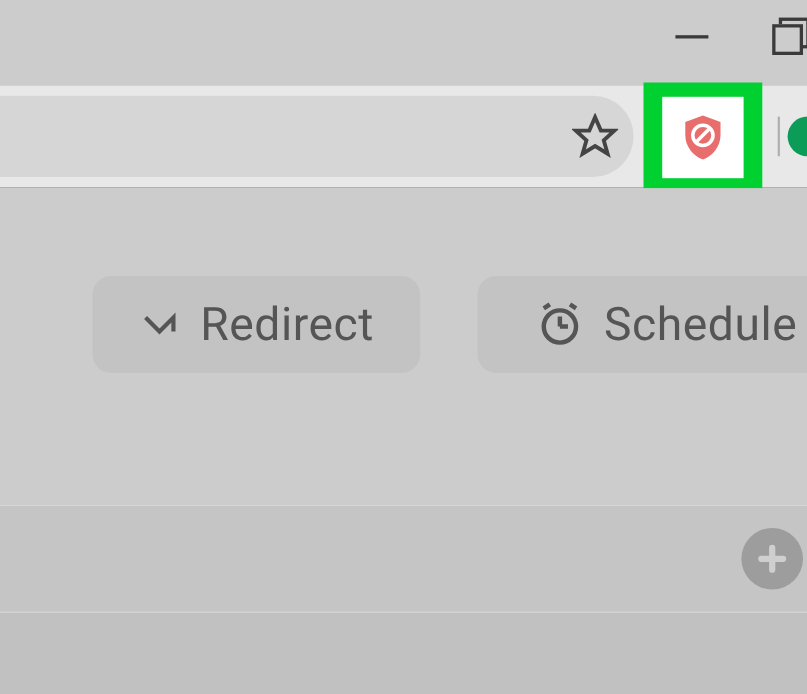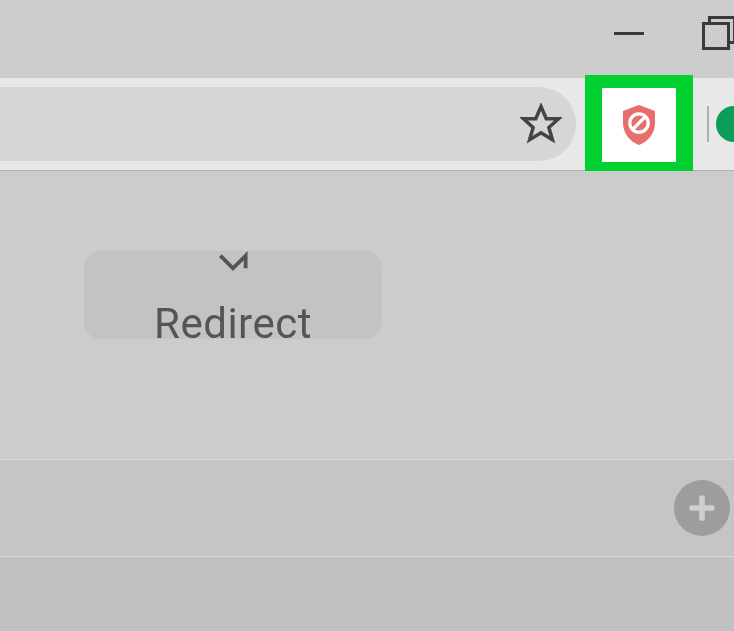--- a/index.html
+++ b/index.html
@@ -146,21 +146,20 @@
       display: flex;
       align-items: center;
       justify-content: center;
       gap: 18px;
       padding: 0 44px;
       min-width: 298px;
       color: #555;
       font-size: 42px;
       font-weight: 400;
       letter-spacing: 0.5px;
-      flex-direction: column;
     }
     .action-pill.cut {
       min-width: 300px;
       padding-right: 0;
       border-radius: 17px 0 0 17px;
     }
     .action-pill svg { flex: 0 0 auto; }
     
     
     .strip {
@@ -222,20 +221,30 @@
 </div>
 
 <div class="content">
   <div class="pill-row">
     <div class="action-pill">
       <svg width="38" height="38" viewBox="0 0 24 24" fill="none" stroke="#555" stroke-width="2.4">
         <polyline points="4,8 12,16 20,8 20,16"></polyline>
       </svg>
       <span>Redirect</span>
     </div>
+    <div class="action-pill cut">
+      <svg width="44" height="44" viewBox="0 0 24 24" fill="none" stroke="#555" stroke-width="2.2">
+        <circle cx="12" cy="13" r="8"></circle>
+        <line x1="12" y1="13" x2="12" y2="8"></line>
+        <line x1="12" y1="13" x2="16" y2="13"></line>
+        <line x1="4" y1="4" x2="7" y2="2"></line>
+        <line x1="20" y1="4" x2="17" y2="2"></line>
+      </svg>
+      <span>Schedule</span>
+    </div>
   </div>
 </div>
 
 <div class="strip">
   <div class="fab" title="add">
     <svg width="34" height="34" viewBox="0 0 24 24">
       <line x1="12" y1="5" x2="12" y2="19" stroke="#cfcfcf" stroke-width="4" stroke-linecap="round"></line>
       <line x1="5" y1="12" x2="19" y2="12" stroke="#cfcfcf" stroke-width="4" stroke-linecap="round"></line>
     </svg>
   </div>

